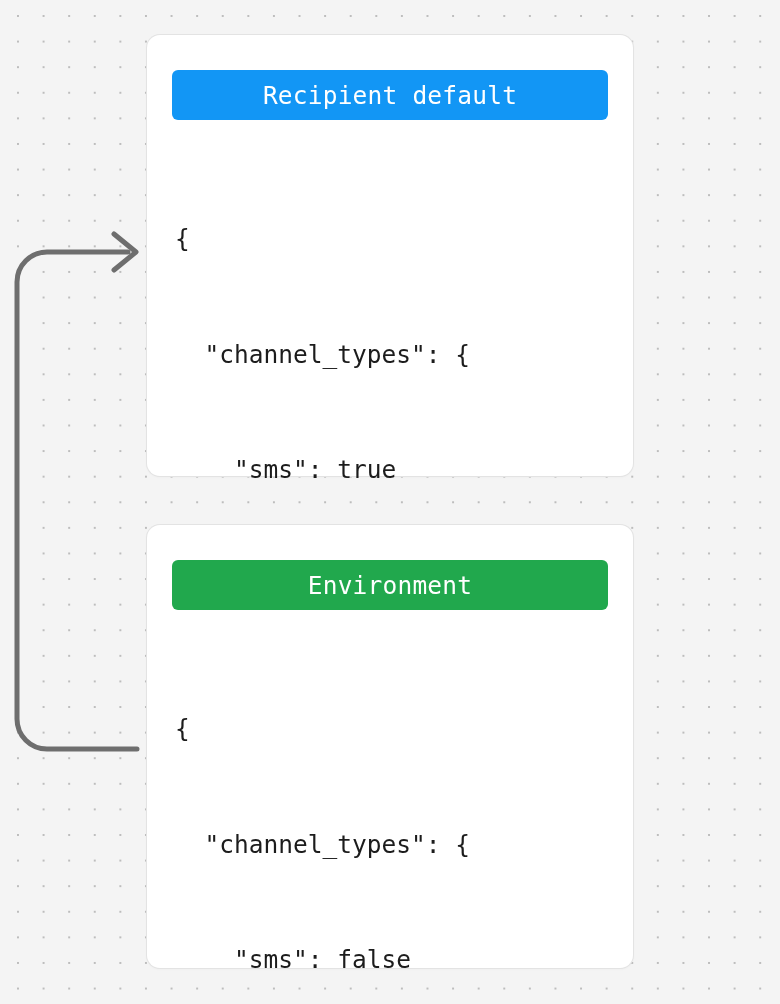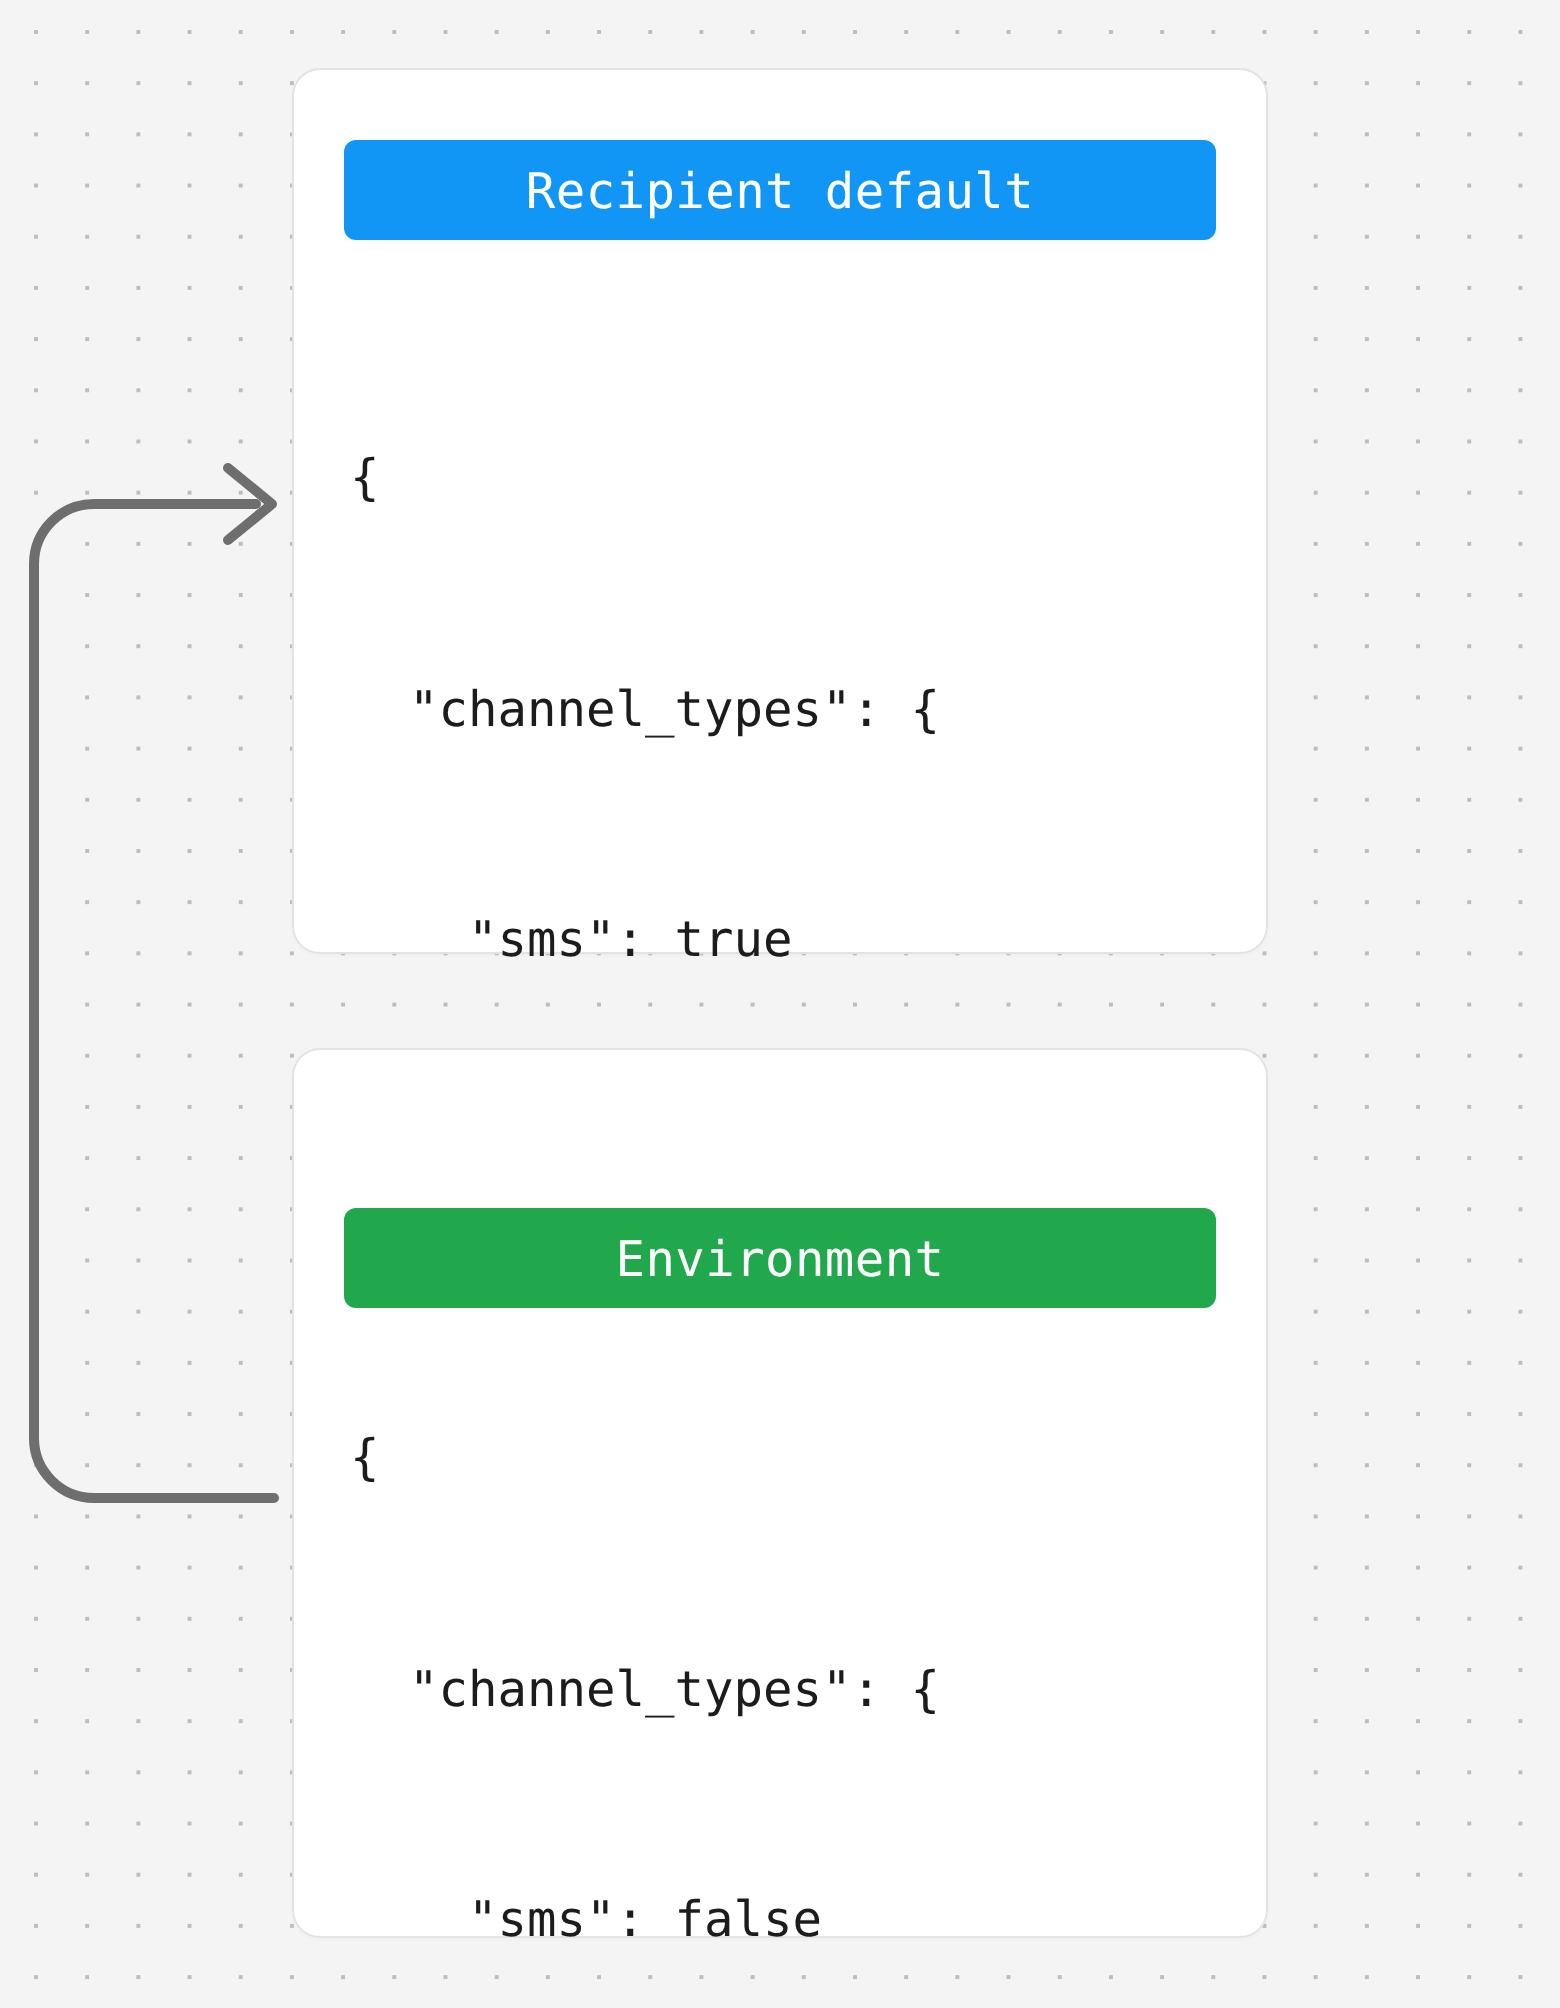--- a/index.html
+++ b/index.html
@@ -55,21 +55,21 @@
     border-radius: 6px;
     display: flex;
     align-items: center;
     justify-content: center;
     color: #ffffff;
     font-size: 24.5px;
     letter-spacing: 0.2px;
     box-sizing: border-box;
   }
   .badge-blue  { background: #1296f5; }
-  .badge-green { background: #21a84d; margin-top: 44px; }
+  .badge-green { background: #21a84d; }
 
   .code {
     position: absolute;
     left: 28px;
     top: 108px;
     font-size: 24.5px;
     line-height: 38.5px;
     color: #1c1c1c;
     white-space: pre;
     letter-spacing: 0;

